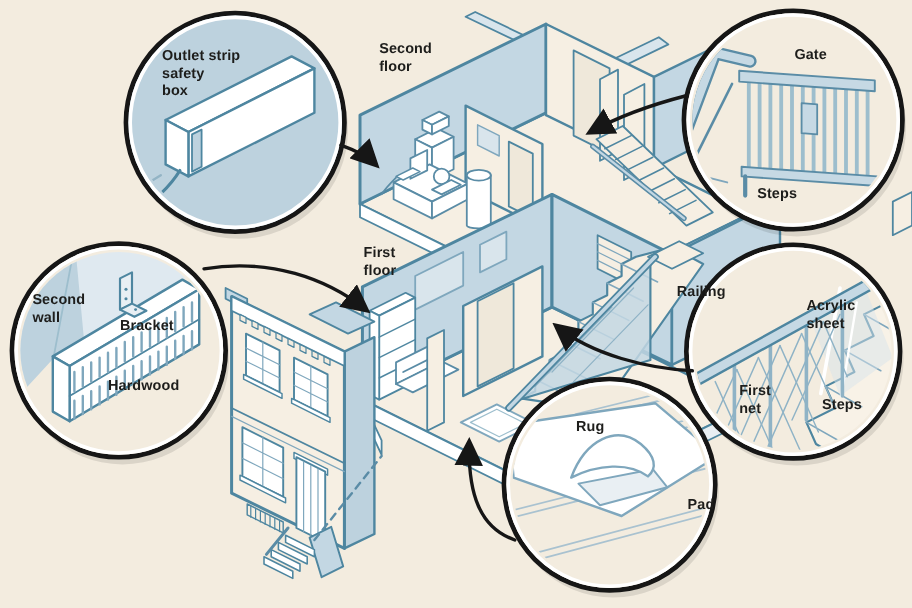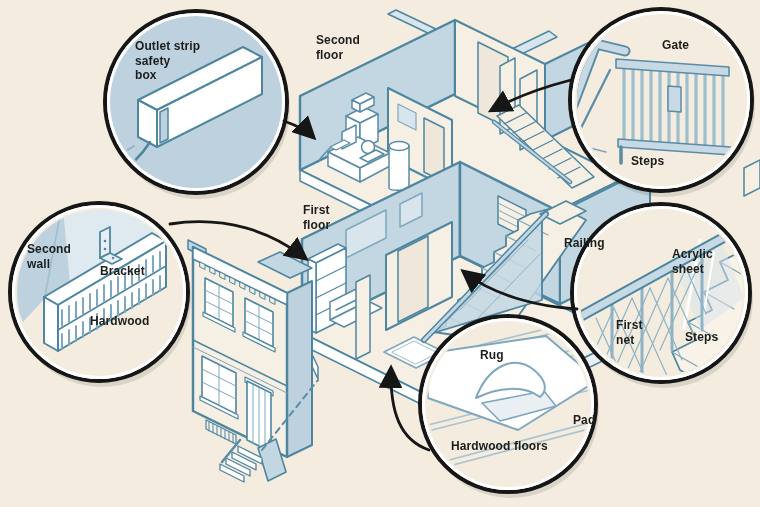--- a/index.html
+++ b/index.html
@@ -293,14 +293,13 @@
 <div class="label" style="left:100px;top:264px;">Bracket</div>
 <div class="label" style="left:90px;top:314px;">Hardwood</div>
 <div class="label" style="left:564px;top:236px;">Railing</div>
 <div class="label" style="left:672px;top:247px;">Acrylic
 sheet</div>
 <div class="label" style="left:616px;top:318px;">First
 net</div>
 <div class="label" style="left:685px;top:330px;">Steps</div>
 <div class="label" style="left:480px;top:348px;">Rug</div>
 <div class="label" style="left:529px;top:413px;margin-left:44px;">Pad</div>
-<div class="label" style="left:451px;top:439px;">Hardwood floors</div>
 </div>
 
 </body></html>

